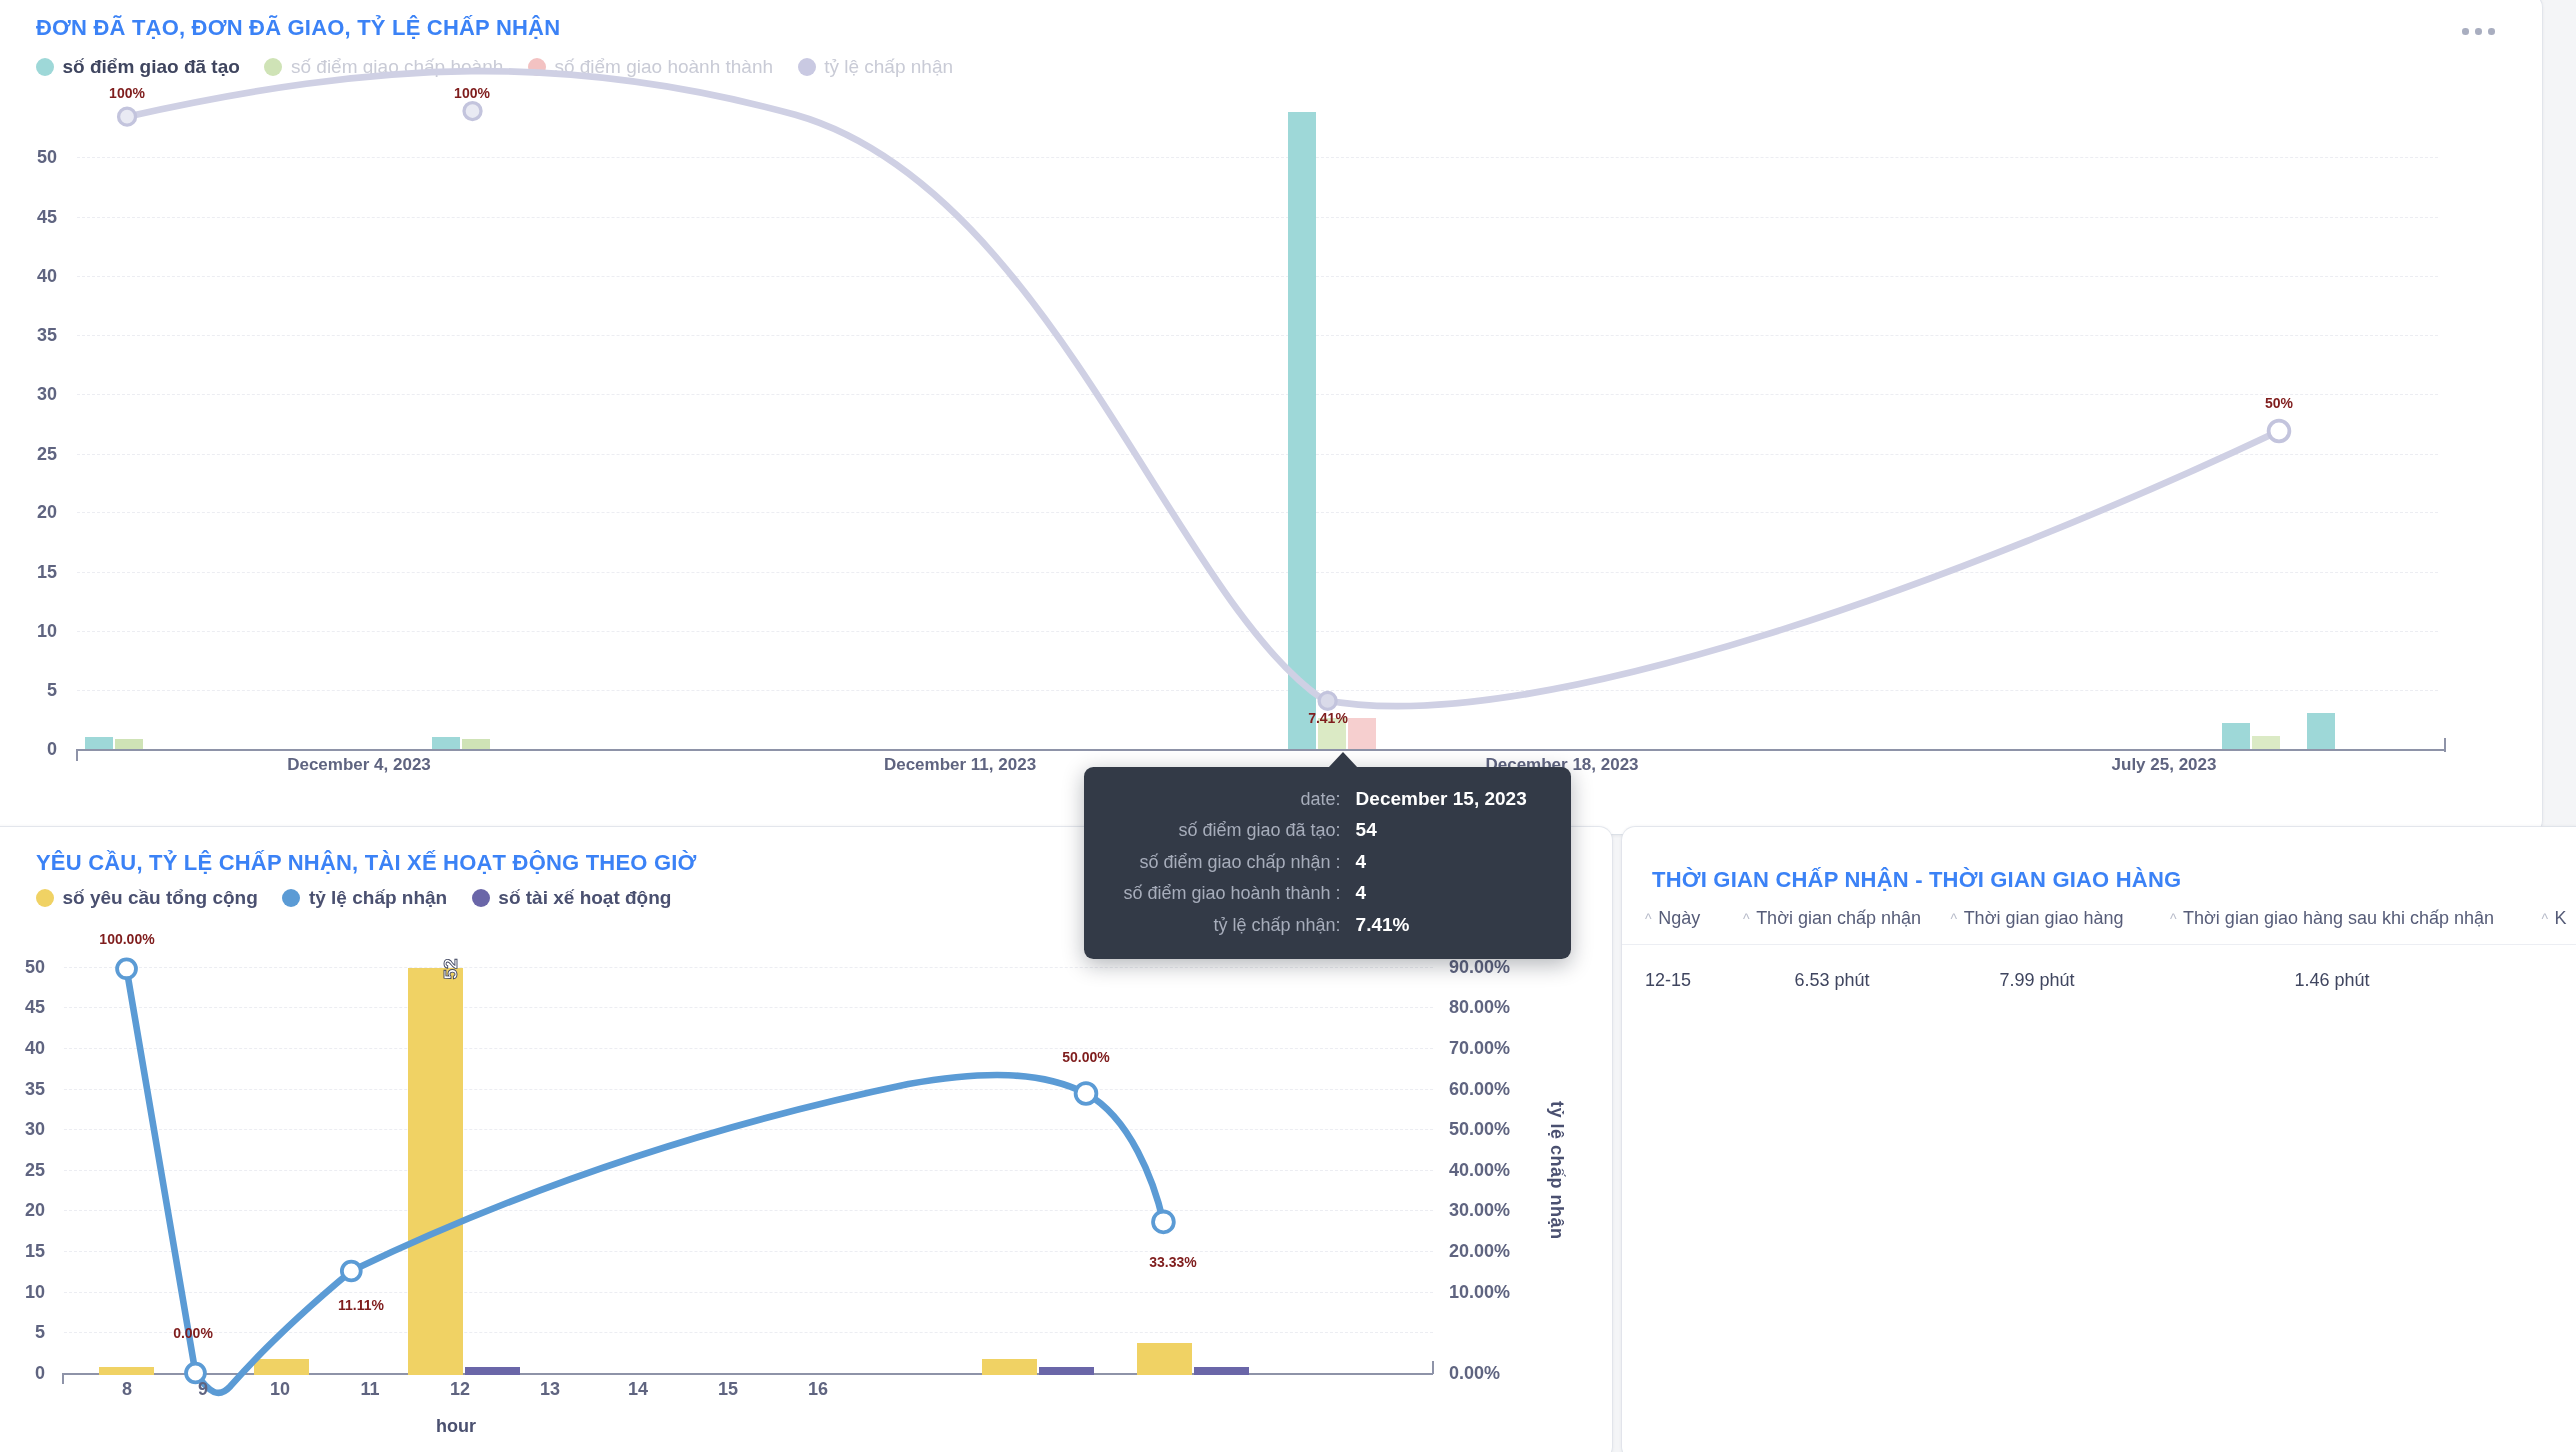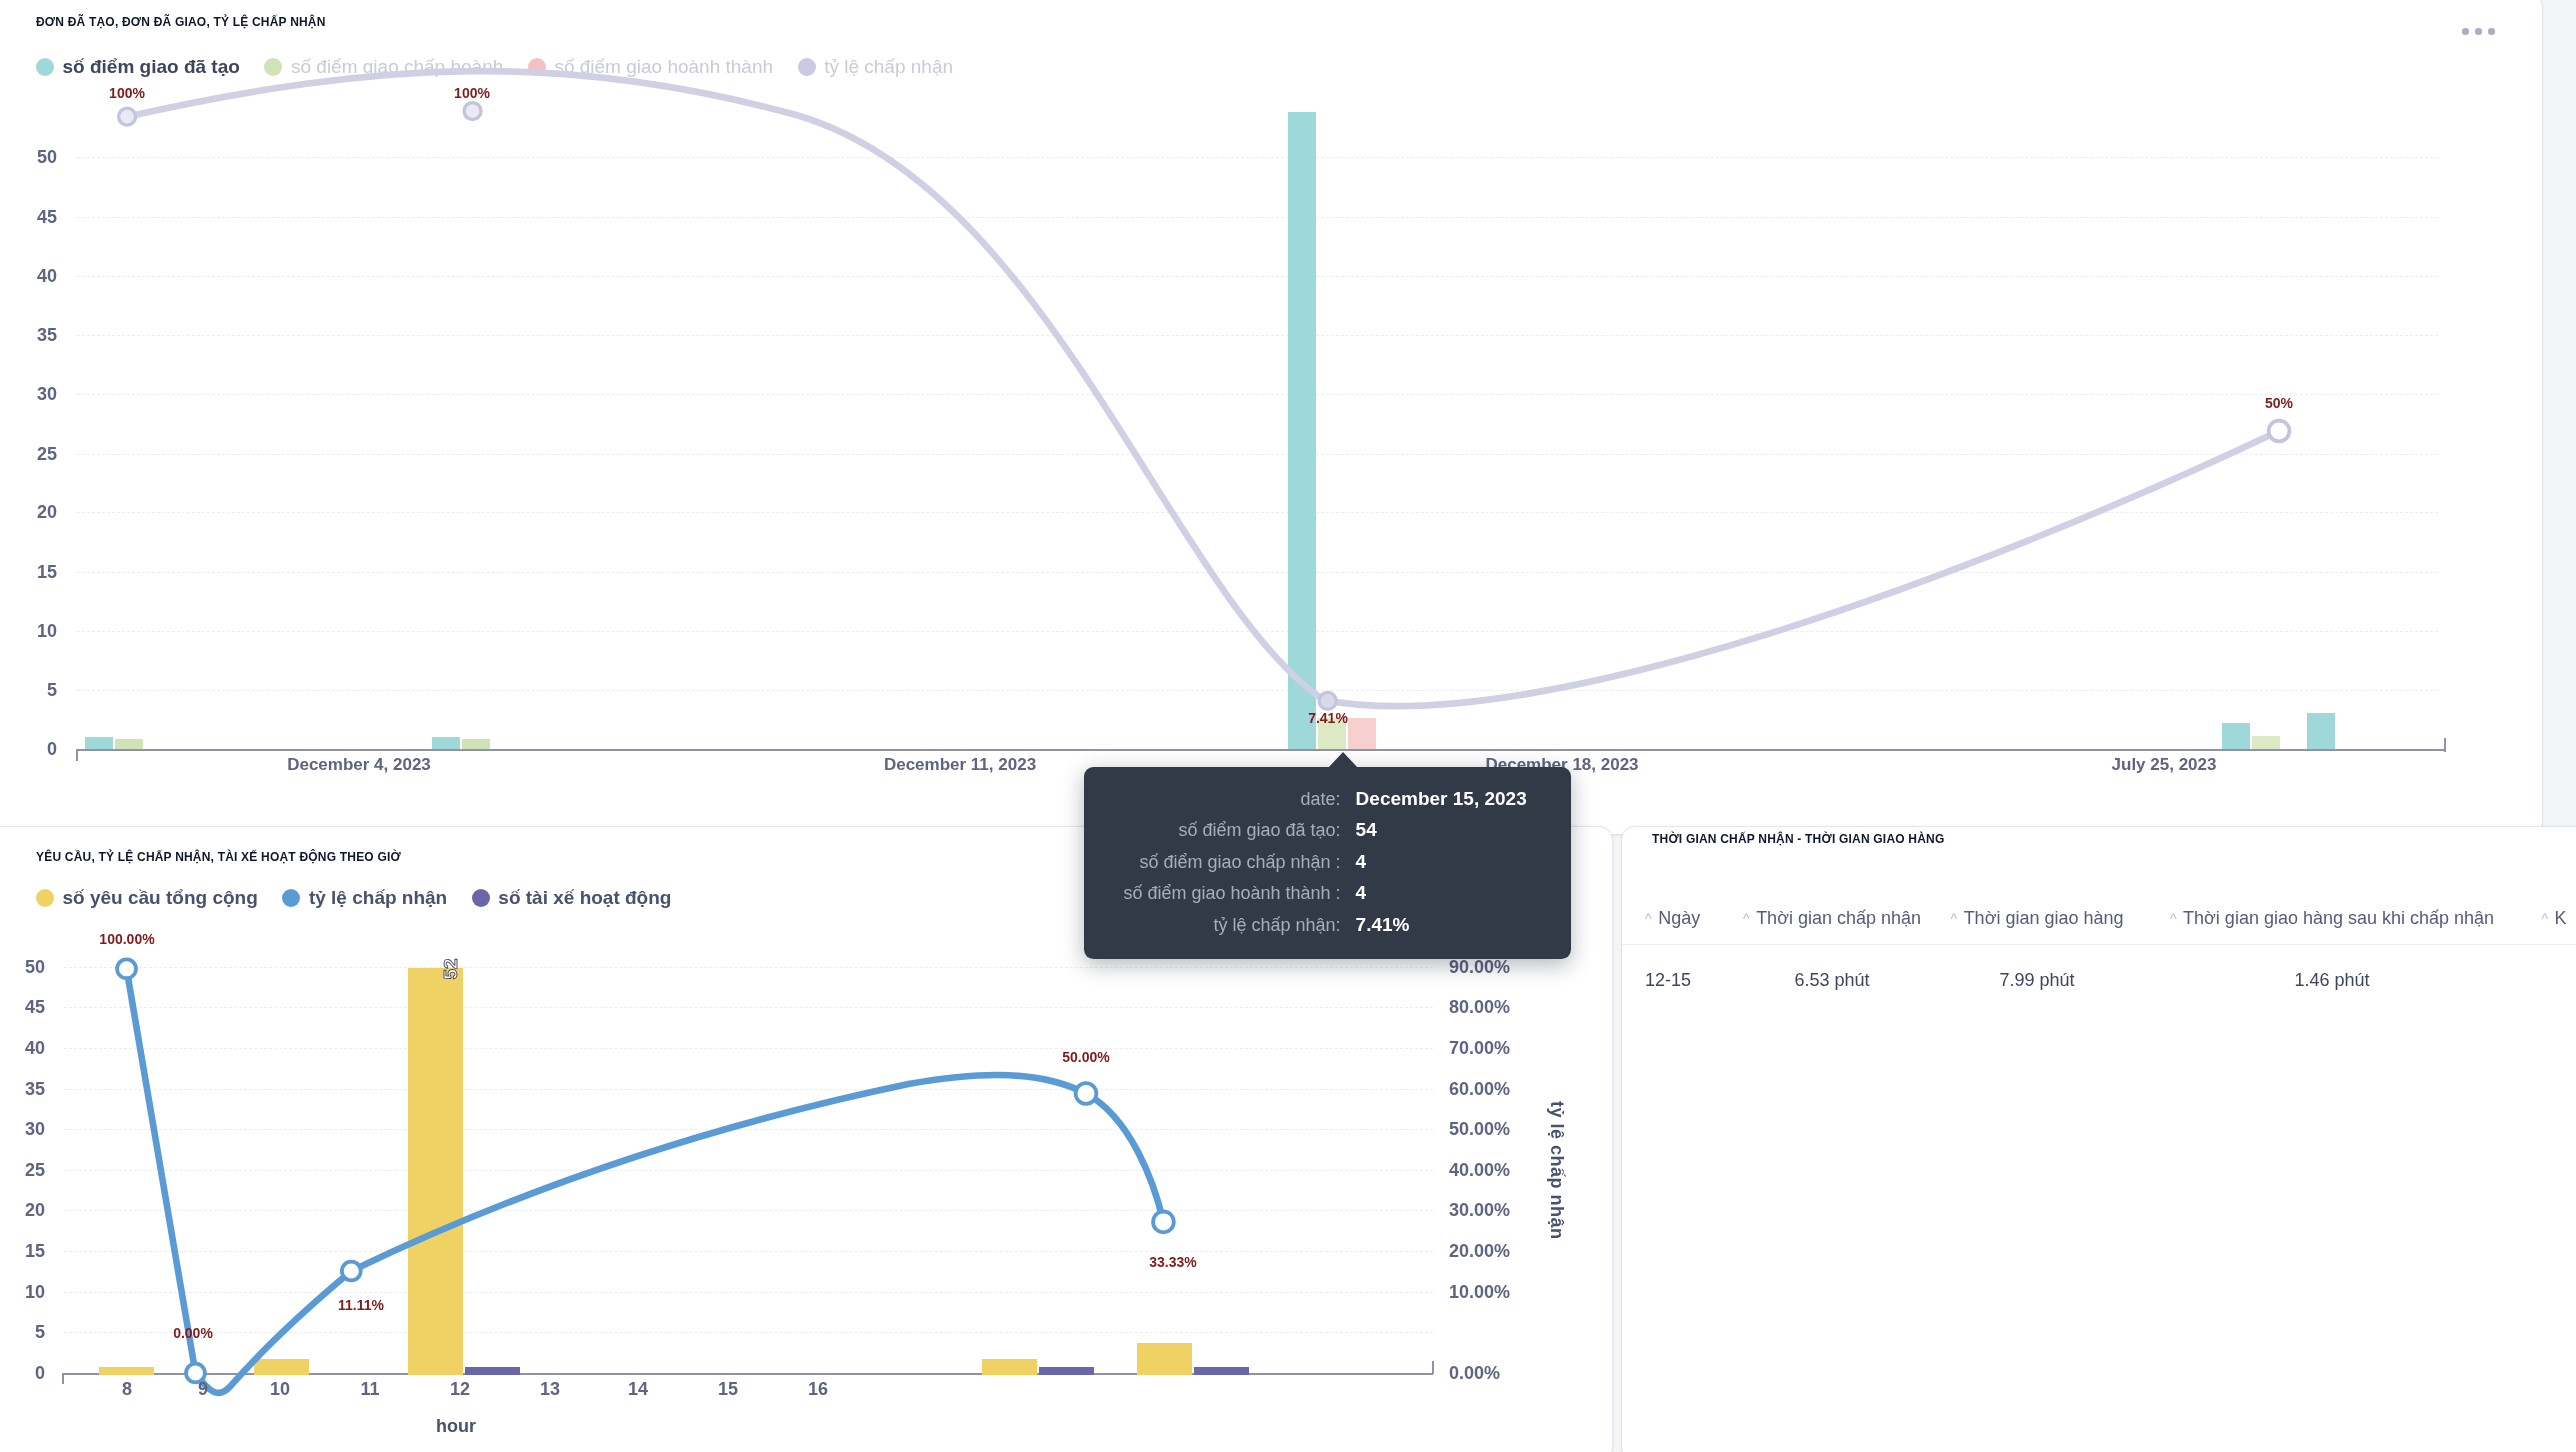--- a/index.html
+++ b/index.html
@@ -16,24 +16,24 @@
     position: absolute;
     background: #ffffff;
     border-radius: 13.2px;
     box-shadow: 0 0.9px 3.8px rgba(30,40,70,.10), 0 0 0 0.9px rgba(230,233,240,.75);
   }
 
   
   .strip { top: -34px; height: 42px; }
 
   .chart-title {
-    font-size: 12px;
+    font-size: 22px;
     font-weight: 700;
     letter-spacing: 0.2px;
-    color: #0f172a;
+    color: #3b82f6;
     white-space: nowrap;
   }
 
   
   .legend { display: flex; align-items: center; gap: 24.6px; }
   .legend-item { display: flex; align-items: center; gap: 8.5px; white-space: nowrap; }
   .legend-dot { width: 18px; height: 18px; border-radius: 50%; flex: none; }
   .legend-label { font-size: 19px; color: #c9cbd6; font-weight: 400; }
   .legend-item.active .legend-label { color: #3f455f; font-weight: 700; }
   .legend-label-dark { font-size: 19px; color: #4a5070; font-weight: 600; }
@@ -339,21 +339,21 @@
       <div class="axis-name" data-name="x-axis-label" style="left:453px; top:589px;">hour</div>
     </div>
   </div>
 
   <style>
     [data-name="panel-hourly-requests"] .xtick:nth-of-type(1){}
   </style>
 
   <div class="card" data-name="panel-acceptance-delivery-time" style="left:1622px; top:827px; width:971px; height:633px;">
 
-    <div class="chart-title" data-name="panel3-title" style="position:absolute; left:30px; top:5px;">THỜI GIAN CHẤP NHẬN - THỜI GIAN GIAO HÀNG</div>
+    <div class="chart-title" data-name="panel3-title" style="position:absolute; left:30px; top:40px;">THỜI GIAN CHẤP NHẬN - THỜI GIAN GIAO HÀNG</div>
 
     <div class="tbl" data-name="acceptance-delivery-table" style="top:81px; left:0; right:0;">
 
       <div class="tbl-head" data-name="table-header-row">
         <div class="th left" data-name="table-header-cell-ngay" style="width:111px; padding-left:23px;">
           <span class="caret" data-name="sort-caret-icon">^</span>
           <span data-name="table-header-label">Ngày</span>
         </div>
         <div class="th" data-name="table-header-cell-thoi-gian-chap-nhan" style="width:198px;">
           <span class="caret" data-name="sort-caret-icon">^</span>

